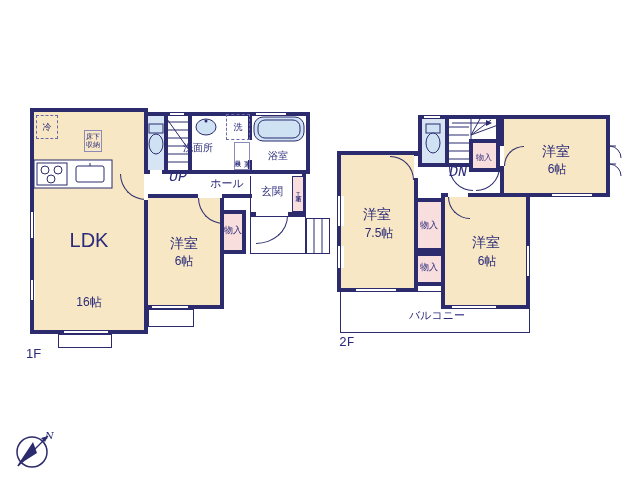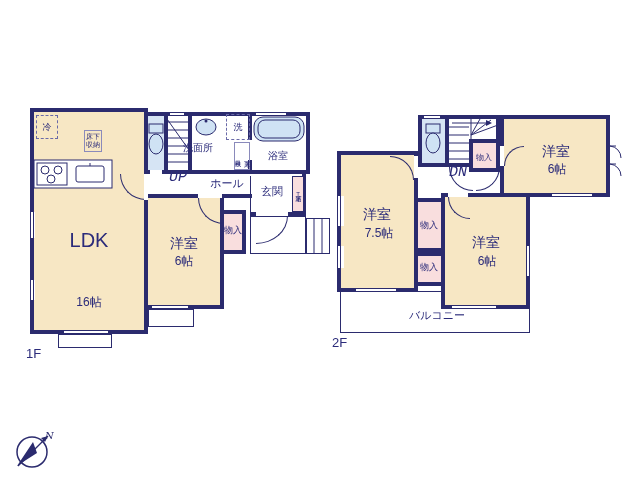--- a/index.html
+++ b/index.html
@@ -120,21 +120,21 @@
     <div class="lbl size" style="left:557px;top:169px;">6帖</div>
     <div class="lbl name" style="left:377px;top:214px;">洋室</div>
     <div class="lbl size" style="left:379px;top:233px;">7.5帖</div>
     <div class="lbl name" style="left:486px;top:242px;">洋室</div>
     <div class="lbl size" style="left:487px;top:261px;">6帖</div>
     <div class="lbl sm" style="left:484px;top:158px;font-size:8px;">物入</div>
     <div class="lbl sm" style="left:429px;top:226px;">物入</div>
     <div class="lbl sm" style="left:429px;top:268px;">物入</div>
     <div class="lbl rm" style="left:437px;top:316px;">バルコニー</div>
     <div class="lbl updn" style="left:458px;top:173px;">DN</div>
-    <div class="lbl flr" style="left:332px;top:336px;">2F</div>
+    <div class="lbl flr" style="left:339px;top:336px;font-family:Liberation Mono, monospace;">2F</div>
   </div>
 
   <svg width="640" height="480" viewBox="0 0 640 480">
     <g stroke="#2b2b6e" stroke-width="1" fill="none">
       <path d="M166,122 H190 M166,130 H190 M166,138 H190 M166,146 H190 M166,154 H190 M166,162 H190"></path>
       <path d="M167,119 L189,150"></path>
     </g>
     <g stroke="#2b2b6e" stroke-width="1">
       <rect x="34" y="160" width="78" height="28" fill="#ffffff"></rect>
       <rect x="37" y="163" width="30" height="22" fill="#ffffff"></rect>

